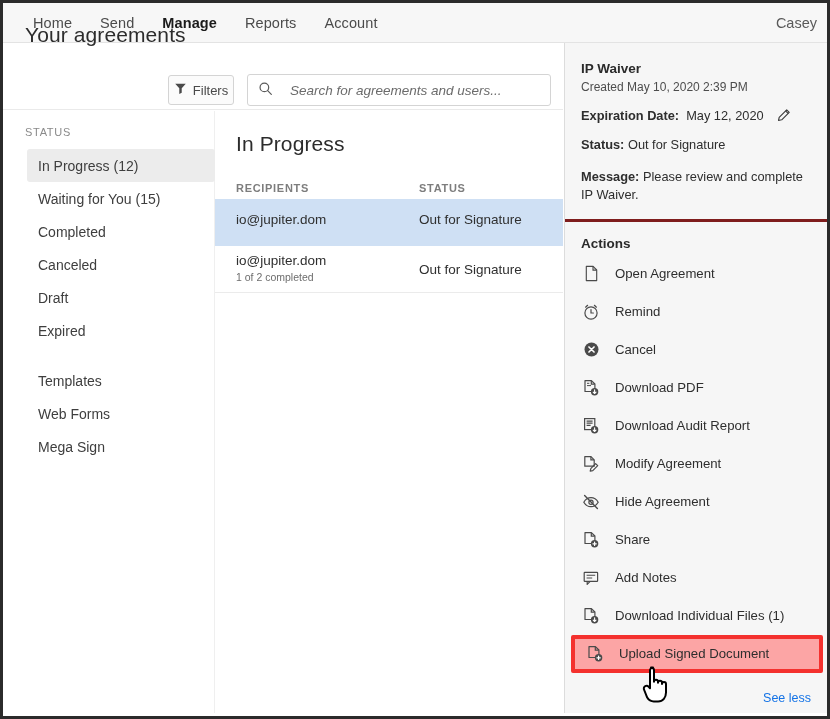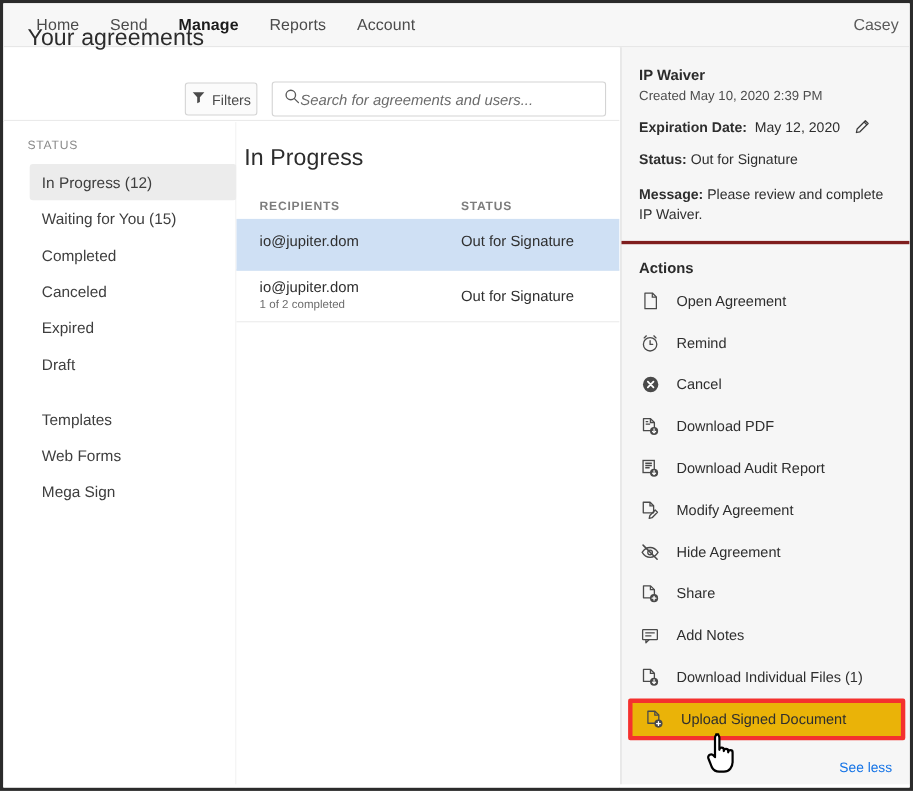--- a/index.html
+++ b/index.html
@@ -126,21 +126,21 @@
     position: absolute;
     left: 244px;
     top: 71px;
     width: 304px;
     height: 32px;
     border: 1px solid #d4d4d4;
     border-radius: 3px;
     background: #ffffff;
     display: flex;
     align-items: center;
-    gap: 0;
+    gap: 17px;
     padding-left: 10px;
     box-sizing: border-box;
     cursor: text;
   }
   .search-input {
     border: none;
     outline: none;
     font-family: "Liberation Sans", sans-serif;
     font-size: 13.5px;
     font-style: italic;
@@ -205,21 +205,21 @@
     position: absolute;
     left: 212px;
     top: 108px;
     width: 348px;
     height: 605px;
     background: #ffffff;
     box-sizing: border-box;
   }
   .center-title {
     position: absolute;
-    left: 7px;
+    left: 21px;
     top: 21px;
     font-size: 21px;
     color: #2c2c2c;
     letter-spacing: .1px;
   }
   .col-head {
     position: absolute;
     top: 71px;
     font-size: 11px;
     letter-spacing: .7px;
@@ -338,21 +338,21 @@
     justify-content: center;
     flex: 0 0 20px;
   }
   .action .lbl {
     font-size: 13.2px;
     color: #2e2e2e;
   }
 
   
   .action.highlighted {
-    background: #eab308;
+    background: #fca5a5;
     margin: 0 4px 0 6px;
     padding-left: 10px;
     border: 4px solid #f4312e;
     border-radius: 2px;
     height: 38px;
     box-sizing: border-box;
   }
   .see-less {
     position: absolute;
     right: 16px;
@@ -441,24 +441,24 @@
       <div class="side-item">
         <span>Waiting for You (15)</span>
       </div>
       <div class="side-item">
         <span>Completed</span>
       </div>
       <div class="side-item">
         <span>Canceled</span>
       </div>
       <div class="side-item">
+        <span>Draft</span>
+      </div>
+      <div class="side-item">
         <span>Expired</span>
-      </div>
-      <div class="side-item">
-        <span>Draft</span>
       </div>
       <div class="side-gap"></div>
       <div class="side-item">
         <span>Templates</span>
       </div>
       <div class="side-item">
         <span>Web Forms</span>
       </div>
       <div class="side-item">
         <span>Mega Sign</span>

